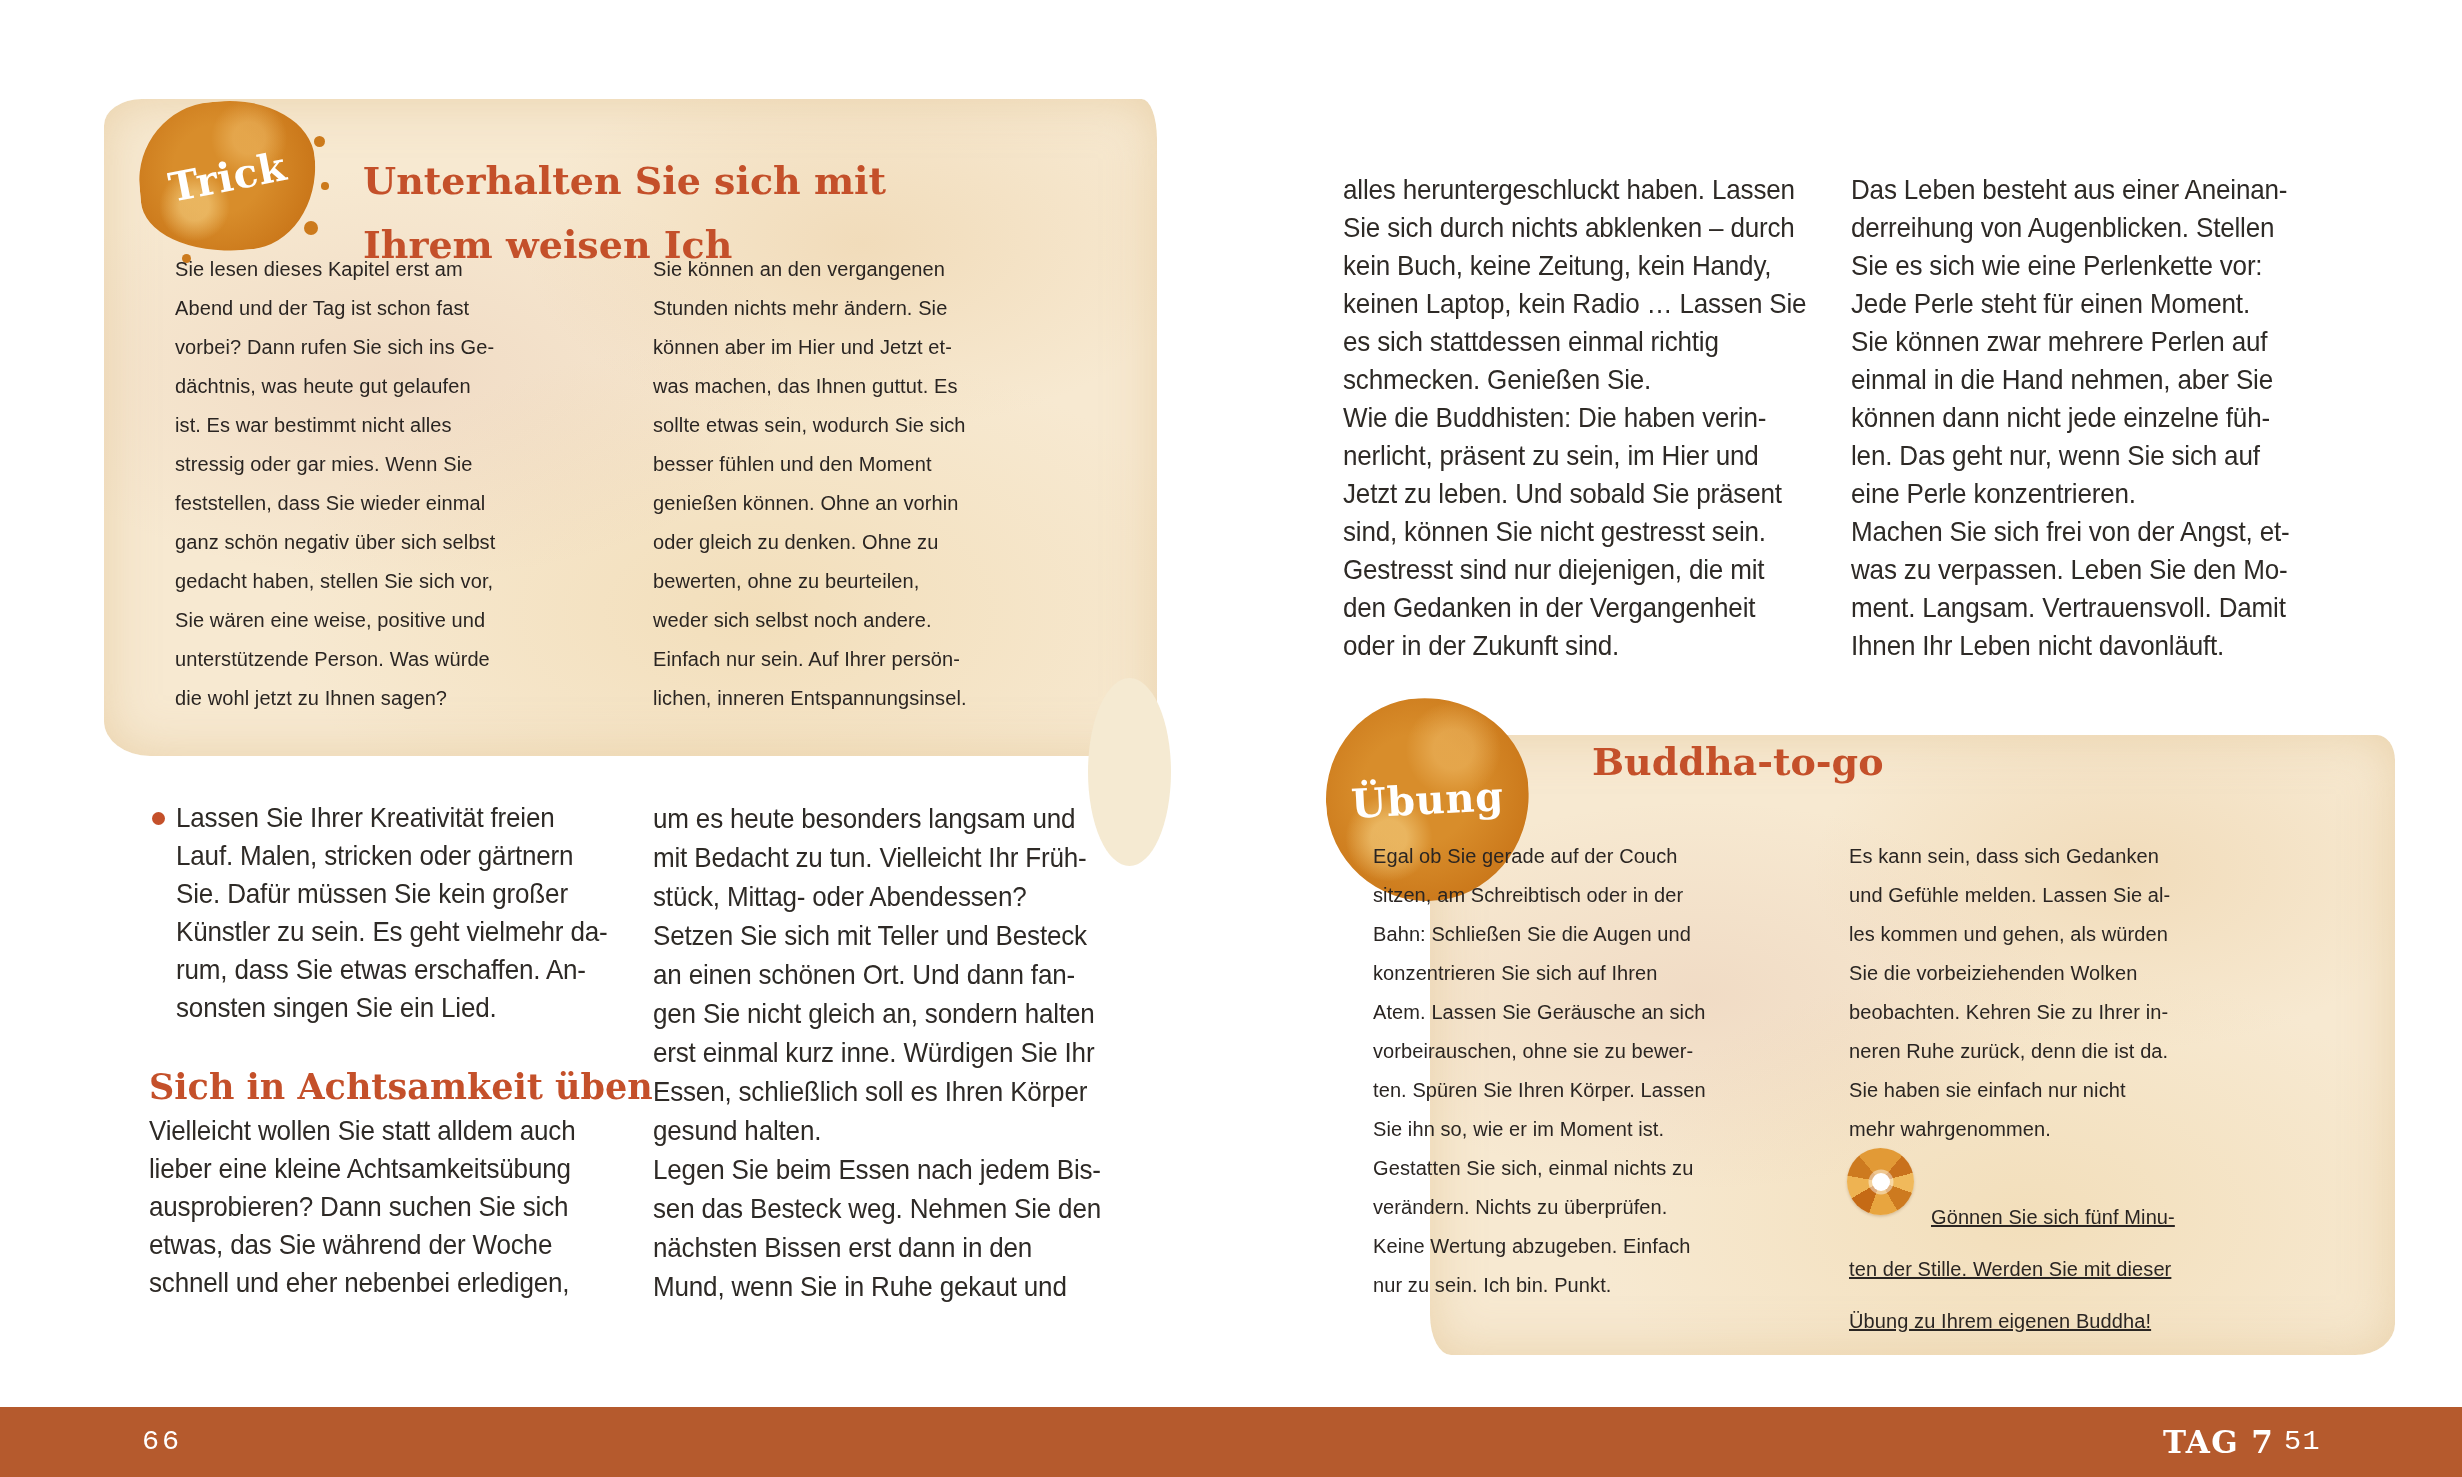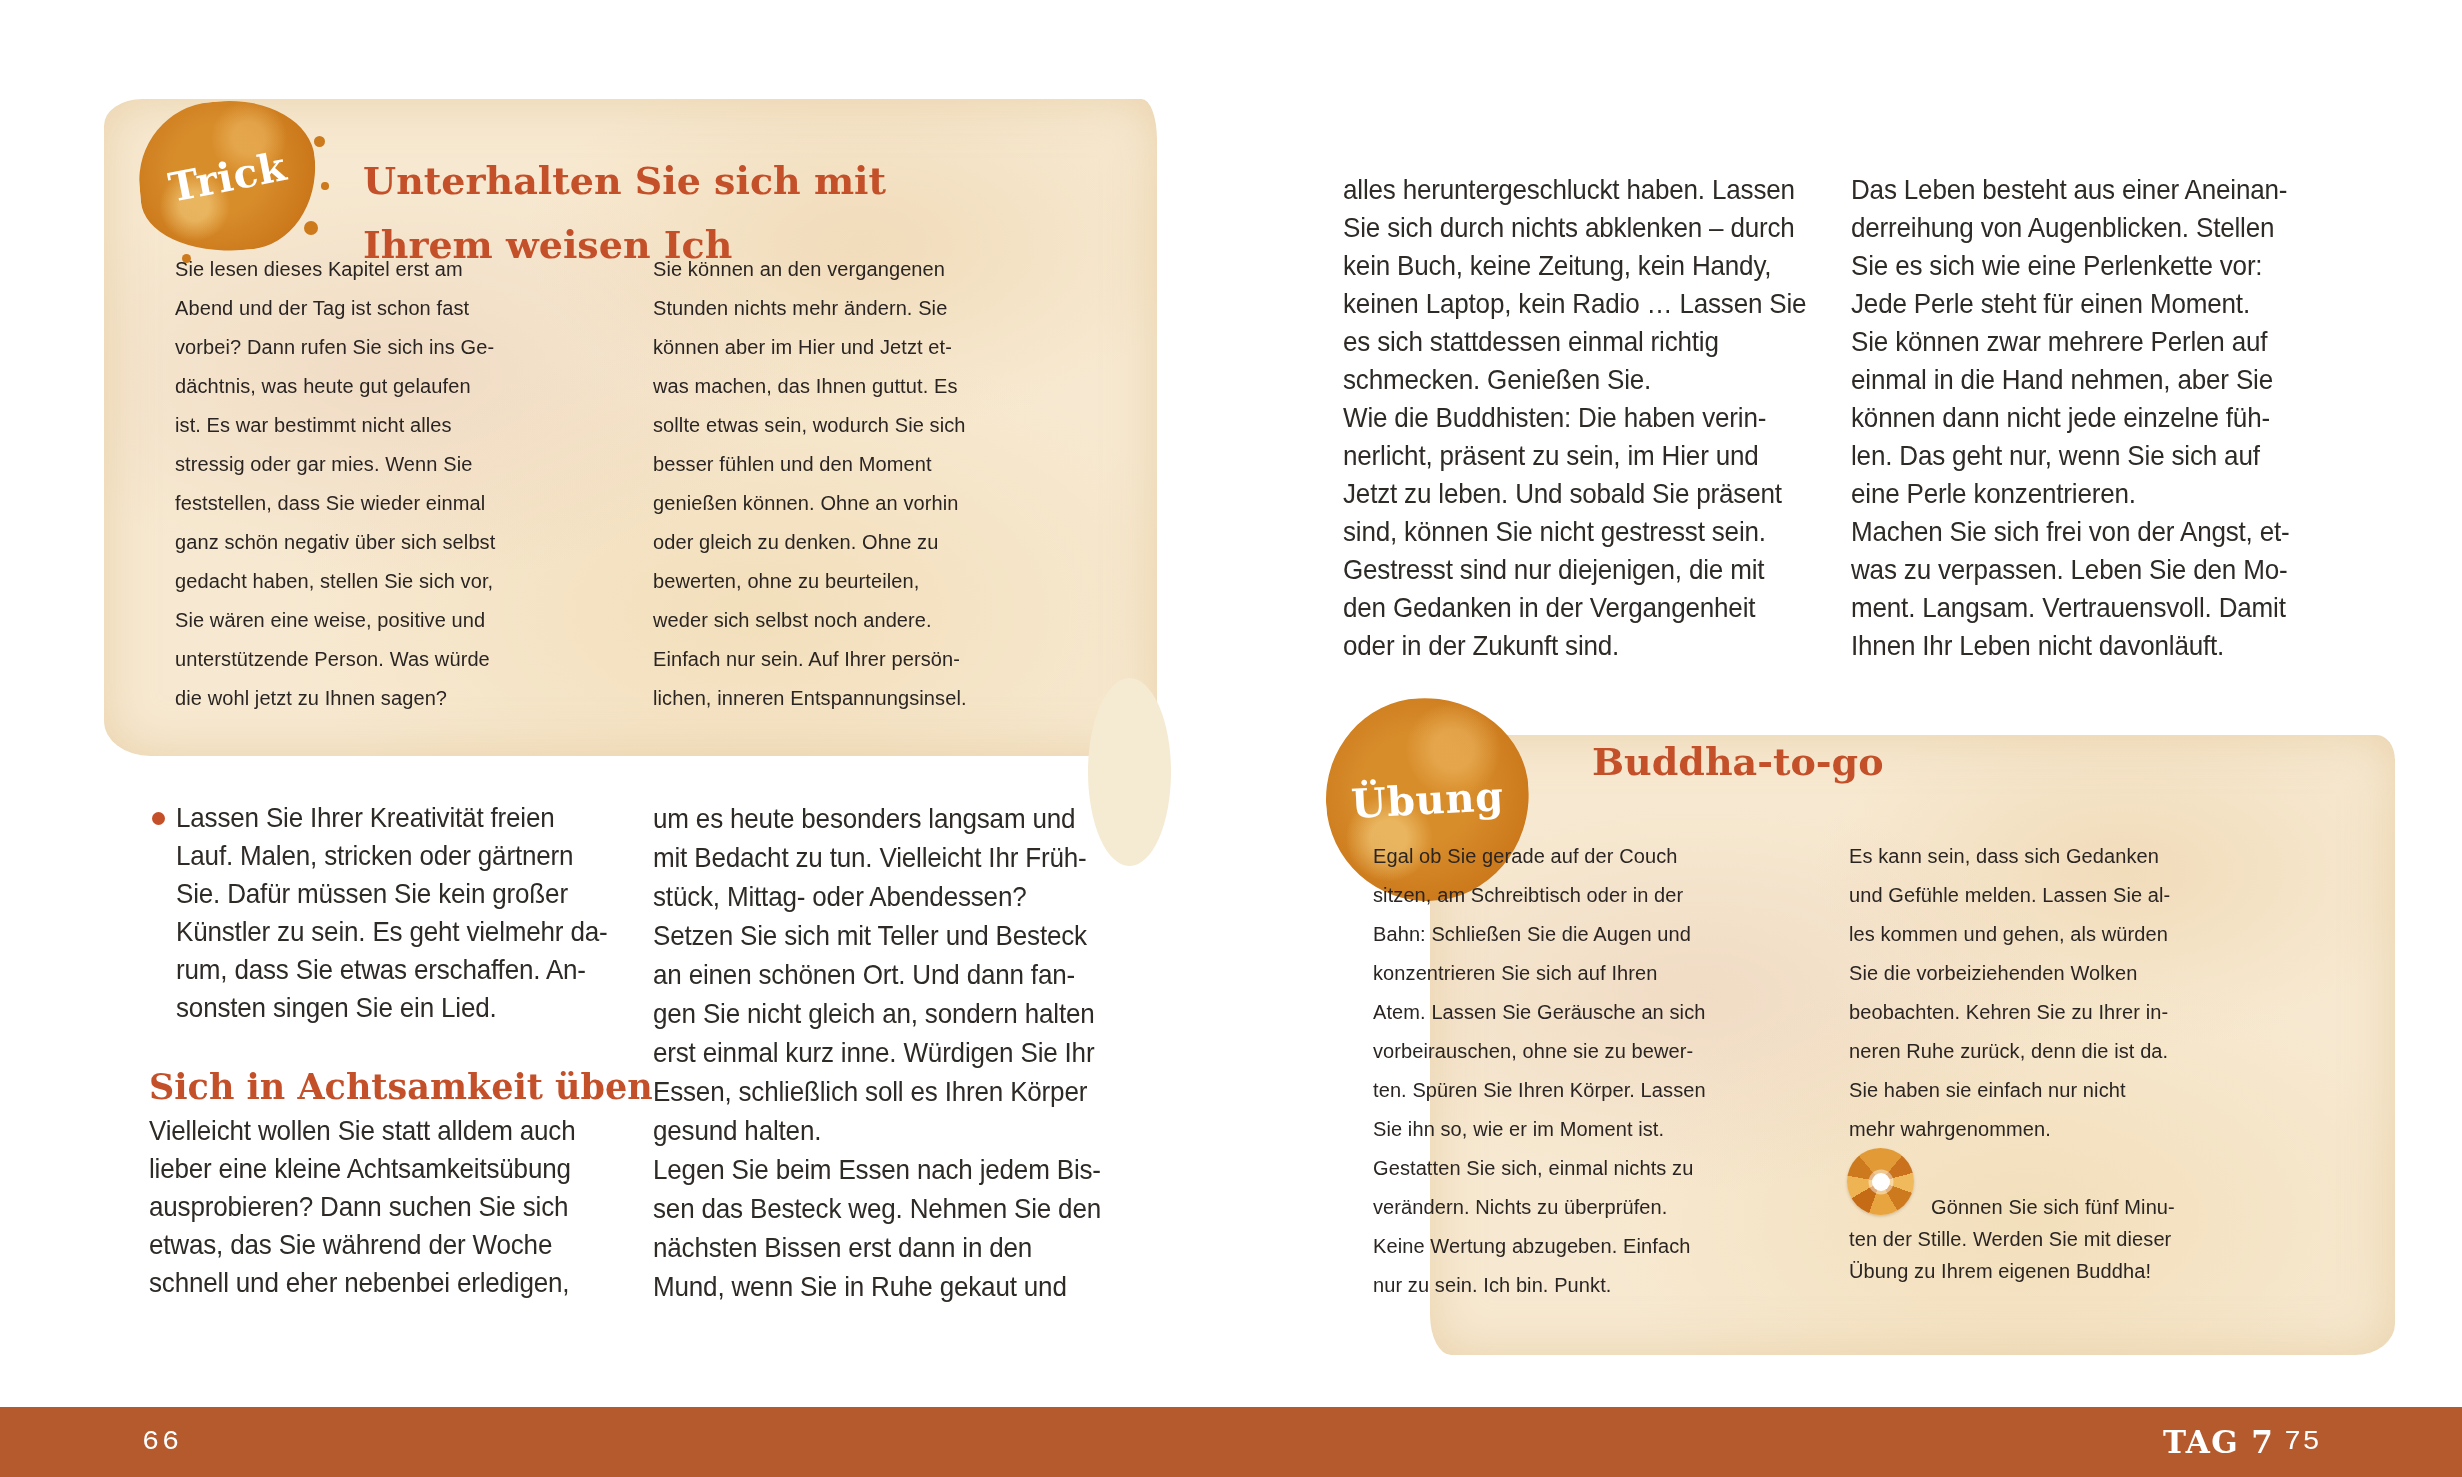--- a/index.html
+++ b/index.html
@@ -54,21 +54,21 @@
   #trick-col1{left:175px;top:250px;width:473px;}
   #trick-col2{left:653px;top:250px;width:486px;}
   #bullet-dot{left:152px;top:812px;width:13.2px;height:13.2px;background:#c4502a;border-radius:50%;}
   #creativity-par{left:176px;top:799px;width:542px;}
   #mindfulness-par{left:149px;top:1112px;width:542px;}
   #food-par{left:653px;top:799px;width:542px;line-height:39px;}
   #right-top-col1{left:1343px;top:171px;width:542px;}
   #right-top-col2{left:1851px;top:171px;width:542px;}
   #uebung-col1{left:1373px;top:837px;width:480px;}
   #uebung-col2{left:1849px;top:837px;width:500px;}
-  #cd-par{left:1849px;top:1191px;width:500px;text-indent:82px;line-height:32px;}
+  #cd-par{left:1849px;top:1191px;width:500px;text-indent:82px;line-height:52px;text-decoration:underline;}
 
   
   #cd-icon{left:1847px;top:1148px;width:67px;height:67px;border-radius:50%;
     background:conic-gradient(#e29a36 0 40deg,#c9711c 40deg 75deg,#f0b95b 75deg 110deg,
       #cd7a1f 110deg 150deg,#e8a53f 150deg 200deg,#c56a15 200deg 240deg,
       #eeb352 240deg 280deg,#cd7a1f 280deg 320deg,#e29a36 320deg 360deg);
     box-shadow:0 1.4px 2.8px rgba(120,70,20,.25);}
   #cd-icon::after{content:"";position:absolute;left:50%;top:50%;width:18px;height:18px;
     margin:-9px 0 0 -9px;background:#ffffff;border-radius:50%;
     box-shadow:0 0 0 3.5px rgba(255,255,255,.45);}
@@ -217,17 +217,17 @@
 
     <div id="cd-icon" class="abs"></div>
     <p id="cd-par" class="abs box-par pre">Gönnen Sie sich fünf Minu-
 ten der Stille. Werden Sie mit dieser
 Übung zu Ihrem eigenen Buddha!</p>
   </section>
 
   <footer id="footer-bar" class="abs">
     <span id="left-page-number" class="mono">66</span>
     <span id="footer-day-label">TAG 7</span>
-    <span id="right-page-number" class="mono">75</span>
+    <span id="right-page-number" class="mono">51</span>
   </footer>
 
 </div>
 
 
 </body></html>

